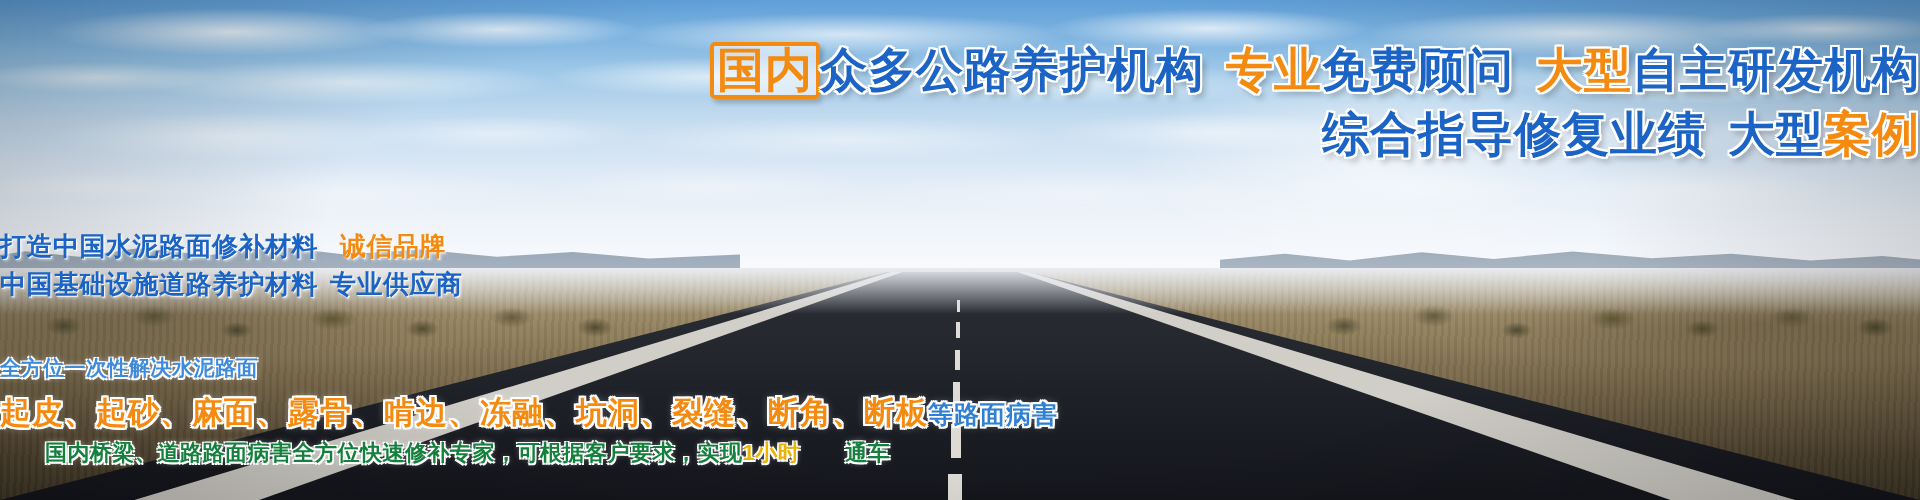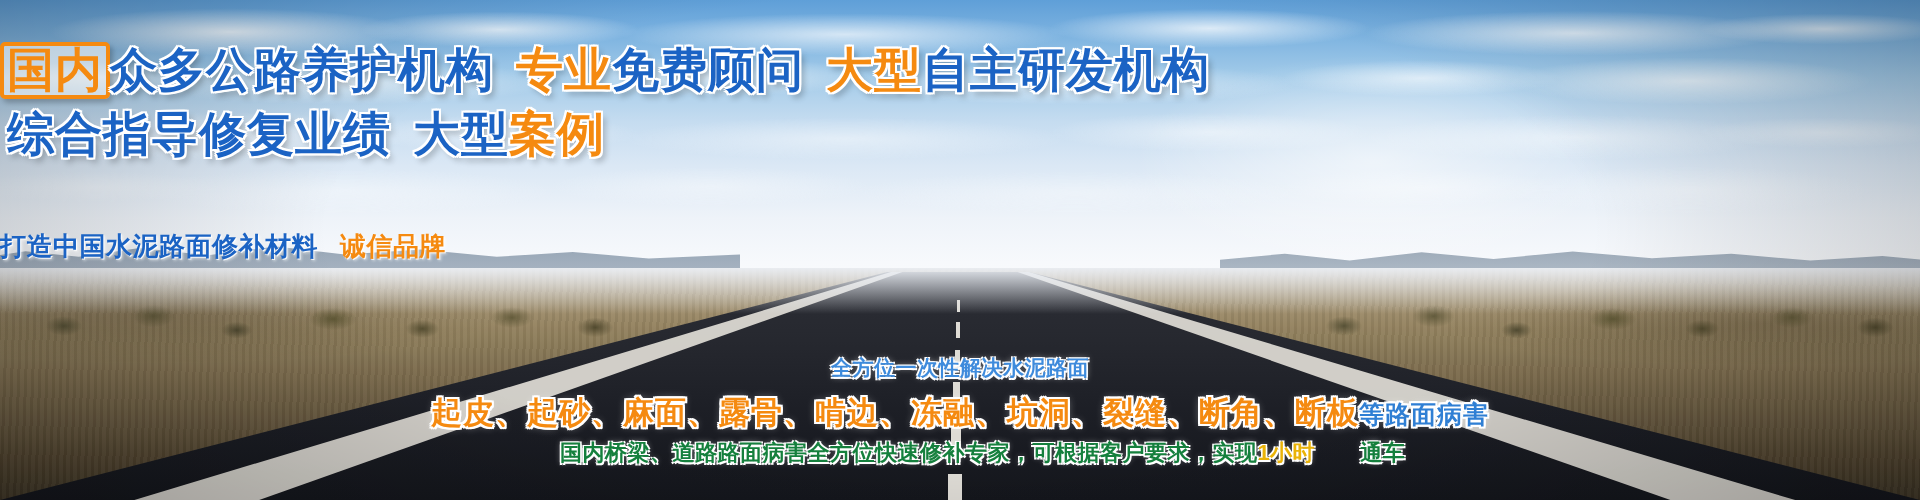--- a/index.html
+++ b/index.html
@@ -124,21 +124,21 @@
   }
   .vignette {
     position:absolute; inset:0;
     background:radial-gradient(ellipse 1150px 430px at 50% 46%, rgba(0,0,0,0) 55%, rgba(0,0,0,.22) 100%);
     pointer-events:none;
   }
 
   
   .headline-wrap {
     position:absolute; left:0; top:42px; width:1920px;
-    text-align:left; z-index:6;
+    text-align:right; z-index:6;
   }
   .hl-line {
     font-weight:bold;
     letter-spacing:1px;
     white-space:nowrap;
     line-height:1.08;
   }
   .hl1 { font-size:47px; }
   .hl2 { font-size:47px; margin-top:10px;margin-left:7px; }
 
@@ -176,21 +176,21 @@
   }
   .sub-line {
     font-size:26px; font-weight:bold; white-space:nowrap; line-height:1.45;
     letter-spacing:.5px;
   }
   .s-blue  { color:#1b63c4; text-shadow:1px 1px 0 rgba(255,255,255,.85), 2px 2px 3px rgba(255,255,255,.6); }
   .s-orange{ color:#f58a10; text-shadow:1px 1px 0 rgba(255,255,255,.85), 2px 2px 3px rgba(255,255,255,.6); }
 
   .bottom-wrap {
     position:absolute; left:0; top:355px; width:1920px;
-    text-align:center; z-index:6;
+    text-align:left; z-index:6;
   }
   .bt-small {
     font-size:21px; font-weight:bold; letter-spacing:.5px; white-space:nowrap;
     color:#3e8bdc;
     text-shadow:-1.5px -1.5px 0 #fff,1.5px -1.5px 0 #fff,-1.5px 1.5px 0 #fff,1.5px 1.5px 0 #fff,0 0 6px rgba(255,255,255,.7);
     line-height:1.25;
   }
   .bt-big {
     font-size:31px; font-weight:bold; letter-spacing:1px; white-space:nowrap;
     line-height:1.3; margin-top:12px;
@@ -256,20 +256,23 @@
     </div>
     <div class="hl-line hl2">
       <span class="t-blue">综合指导修复业绩</span><span class="gap"></span><span class="t-blue">大型</span><span class="t-orange">案例</span>
     </div>
   </div>
 
   <div class="sub-wrap">
     <div class="sub-line">
       <span class="s-blue">打造中国水泥路面修补材料</span><span class="gap"></span><span class="s-orange">诚信品牌</span>
     </div>
+    <div class="sub-line">
+      <span class="s-blue">中国基础设施道路养护材料</span><span class="gap" style="width:12px;"></span><span class="s-blue">专业供应商</span>
+    </div>
   </div>
 
   <div class="bottom-wrap">
     <div class="bt-small">全方位一次性解决水泥路面</div>
     <div class="bt-big">
       <span class="b-orange">起皮、起砂、麻面、露骨、啃边、冻融、坑洞、裂缝、断角、断板</span><span class="b-blue">等路面病害</span>
     </div>
     <div class="bt-last">
       <span class="l-blue">国内桥梁、道路路面病害全方位快速修补专家，可根据客户要求，实现</span><span class="l-red">1小时</span><span class="l-blue">通车</span>
     </div>

